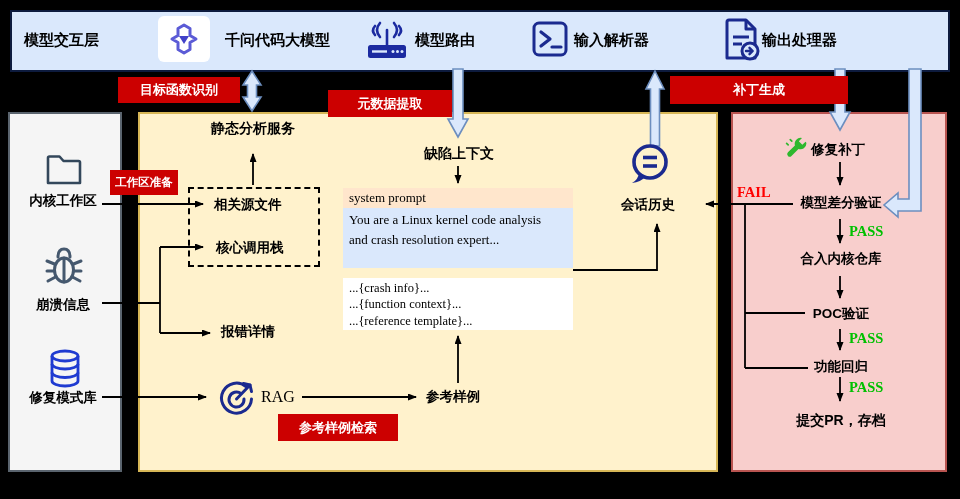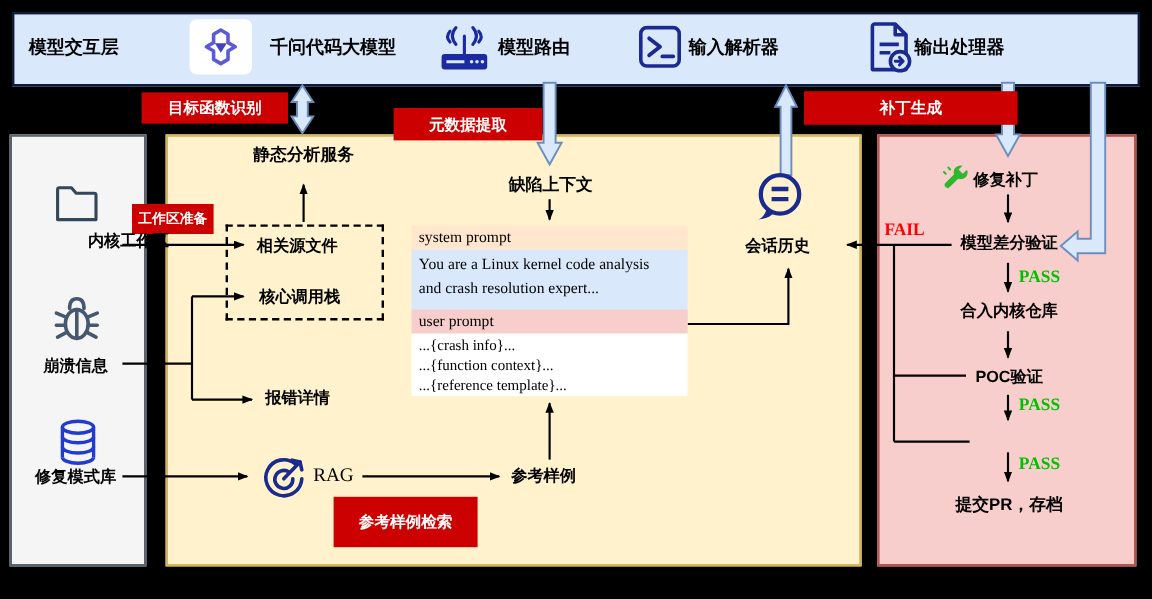--- a/index.html
+++ b/index.html
@@ -120,28 +120,28 @@
       <circle cx="30" cy="35" r="8" fill="#dae8fc" stroke="#1b2a8f" stroke-width="3"></circle>
       <path d="M26 35 h6 m-2.5 -3.2 l3.2 3.2 -3.2 3.2" fill="none" stroke="#1b2a8f" stroke-width="2.4" stroke-linecap="round" stroke-linejoin="round"></path>
     </svg>
   </div>
   <div class="abs cjk bar-label" style="left:762px;top:31px;">输出处理器</div>
 
   <div class="abs redlab" style="left:118px;top:77px;width:122px;height:26px;">目标函数识别</div>
   <div class="abs redlab" style="left:328px;top:90px;width:124px;height:27px;">元数据提取</div>
   <div class="abs redlab" style="left:670px;top:76px;width:178px;height:28px;">补丁生成</div>
   <div class="abs redlab" style="left:110px;top:170px;width:68px;height:25px;font-size:11.5px;">工作区准备</div>
-  <div class="abs redlab" style="left:278px;top:414px;width:120px;height:42px;text-align:center;">参考样例检索</div>
+  <div class="abs redlab" style="left:278px;top:414px;width:120px;height:27px;text-align:center;">参考样例检索</div>
 
   <div class="abs" style="left:44px;top:151px;">
     <svg width="40" height="36" viewBox="0 0 40 36">
       <path d="M4 32 V7 a1.5 1.5 0 0 1 1.5-1.5 h10 l4 4.5 h15 a1.5 1.5 0 0 1 1.5 1.5 v20.5 z" fill="none" stroke="#33475b" stroke-width="2.6" stroke-linejoin="round"></path>
     </svg>
   </div>
-  <div class="abs cjk" style="left:8px;top:193px;width:110px;text-align:center;padding-left:44px;">内核工作区</div>
+  <div class="abs cjk" style="left:8px;top:193px;width:110px;text-align:center;">内核工作区</div>
 
   <div class="abs" style="left:44px;top:244px;">
     <svg width="40" height="44" viewBox="0 0 40 44">
       <g stroke="#45586e" stroke-width="3" fill="none" stroke-linecap="round">
         <ellipse cx="20" cy="26" rx="9.5" ry="12"></ellipse>
         <line x1="20" y1="14" x2="20" y2="38"></line>
         <path d="M14 13 q0-8 6-8 q6 0 6 8"></path>
         <line x1="10.5" y1="20" x2="3" y2="17"></line>
         <line x1="10.5" y1="27" x2="3" y2="27"></line>
         <line x1="11.5" y1="33" x2="4" y2="37"></line>
@@ -174,21 +174,20 @@
   <div class="abs cjk" style="left:216px;top:240px;">核心调用栈</div>
 
   <div class="abs cjk" style="left:221px;top:324px;">报错详情</div>
   <div class="abs cjk14" style="left:420px;top:145px;width:78px;text-align:center;">缺陷上下文</div>
 
   <div class="abs prow serif" style="top:188px;height:20px;background:#ffe6cc;">system prompt</div>
   <div class="abs prow serif" style="top:208px;height:60px;background:#dae8fc;line-height:1.5;">
     <div>You are a Linux kernel code analysis</div>
     <div>and crash resolution expert...</div>
   </div>
-  <div class="abs prow serif" style="top:258px;height:20px;background:#f8cecc;">user prompt</div>
   <div class="abs prow serif" style="top:278px;height:52px;background:#ffffff;font-size:12.5px;line-height:1.3;">
     <div>...{crash info}...</div>
     <div>...{function context}...</div>
     <div>...{reference template}...</div>
   </div>
 
   <div class="abs" style="left:626px;top:141px;">
     <svg width="46" height="50" viewBox="0 0 46 50">
       <circle cx="24" cy="21" r="16" fill="none" stroke="#1b2a8f" stroke-width="3.6"></circle>
       <path d="M13 32 q-1 7 -7 10 q9 -1 13 -6 z" fill="#1b2a8f"></path>
@@ -218,16 +217,17 @@
     </svg>
   </div>
   <div class="abs cjk" style="left:811px;top:142px;">修复补丁</div>
 
   <div class="abs fail" style="left:737px;top:184px;">FAIL</div>
   <div class="abs cjk" style="left:731px;top:195px;width:220px;text-align:center;">模型差分验证</div>
   <div class="abs pass" style="left:849px;top:223px;">PASS</div>
   <div class="abs cjk" style="left:731px;top:251px;width:220px;text-align:center;">合入内核仓库</div>
   <div class="abs cjk" style="left:731px;top:306px;width:220px;text-align:center;">POC验证</div>
   <div class="abs pass" style="left:849px;top:330px;">PASS</div>
+  <div class="abs cjk" style="left:731px;top:359px;width:220px;text-align:center;">功能回归</div>
   <div class="abs pass" style="left:849px;top:379px;">PASS</div>
   <div class="abs cjk14" style="left:731px;top:412px;width:220px;text-align:center;">提交PR，存档</div>
 
 </div>
 
 </body></html>

